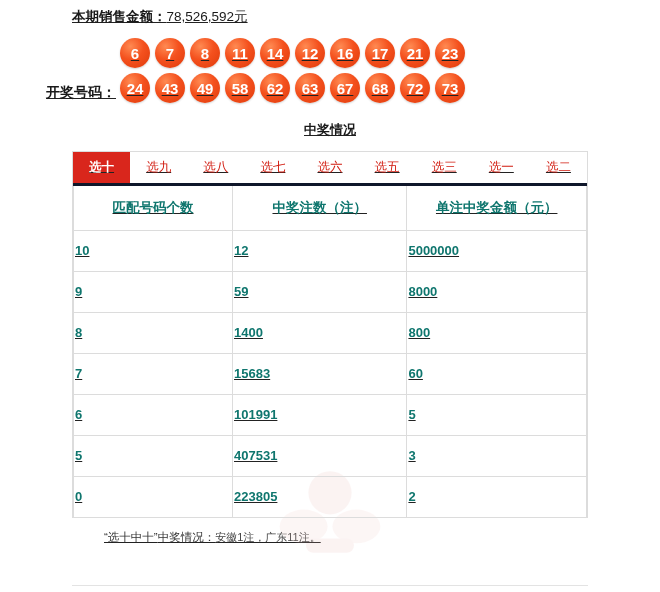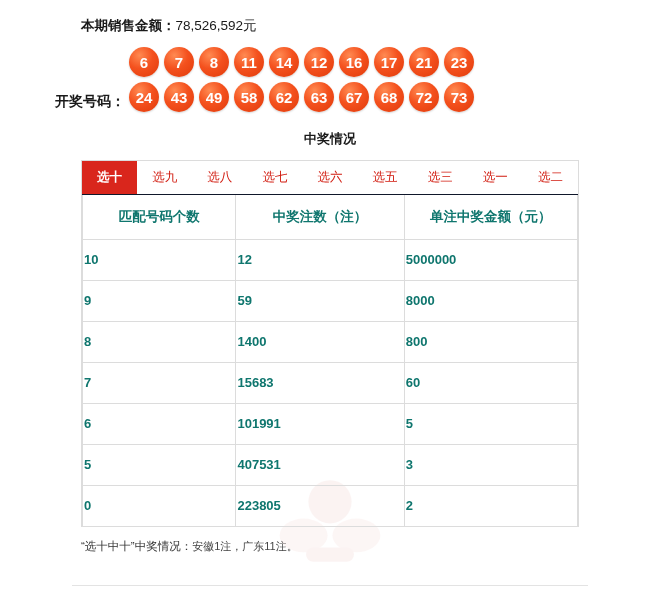--- a/index.html
+++ b/index.html
@@ -8,21 +8,22 @@
     width: 660px; height: 592px;
     background: #ffffff;
     font-family: "Liberation Sans", "DejaVu Sans", sans-serif;
     color: #222;
     overflow: hidden;
   }
   .page {
     position: relative;
     width: 660px;
     height: 592px;
-    padding: 9px;
+    padding: 0;
+    text-decoration: underline;
   }
 
   
   .info-lines {
     padding: 6px 0 0 72px;
   }
   .info-line {
     font-size: 13.5px;
     line-height: 22px;
     color: #1a1a1a;
@@ -83,21 +84,21 @@
   .panel {
     margin: 12px 72px 0 72px;
     border: 1px solid #dcdcdc;
     border-bottom: none;
     position: relative;
     background: #fff;
   }
   .tabs {
     display: flex;
     height: 34px;
-    border-bottom: 1px solid #0f172a;
+    border-bottom: 3px solid #0f172a;
   }
   .tab {
     flex: 1;
     display: flex;
     align-items: center;
     justify-content: center;
     font-size: 12.5px;
     color: #d11a0e;
     cursor: pointer;
     user-select: none;
@@ -142,21 +143,21 @@
     height: 44px;
   }
   table.prize td { font-weight: bold; }
   table.prize tr:last-child td { }
   col.c1 { width: 31%; }
   col.c2 { width: 34%; }
   col.c3 { width: 35%; }
 
   
   .footnote {
-    margin: 12px 72px 0 72px;
+    margin: 12px 72px 0 104px;
     font-size: 11.5px;
     color: #333;
   }
   .footnote .small {
     font-size: 11px;
     color: #444;
   }
   .bottom-rule {
     position: absolute;
     left: 72px;

